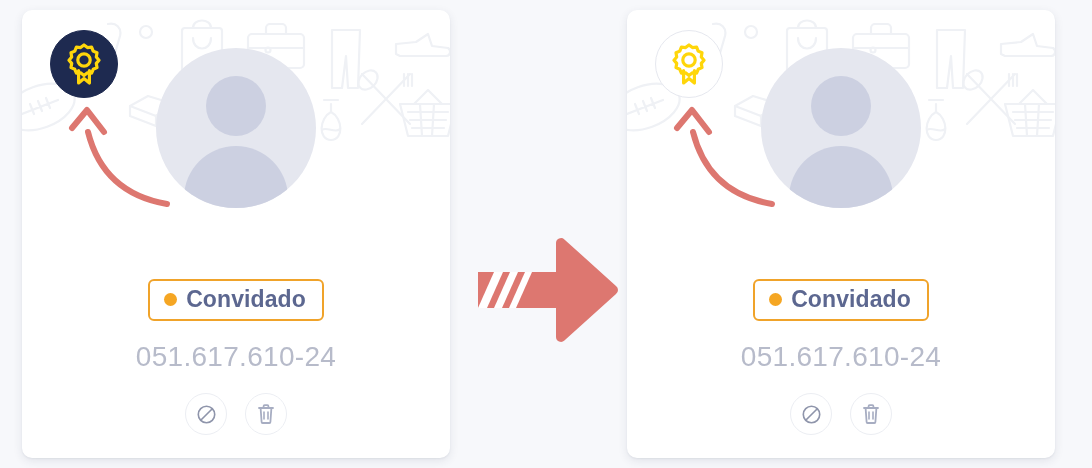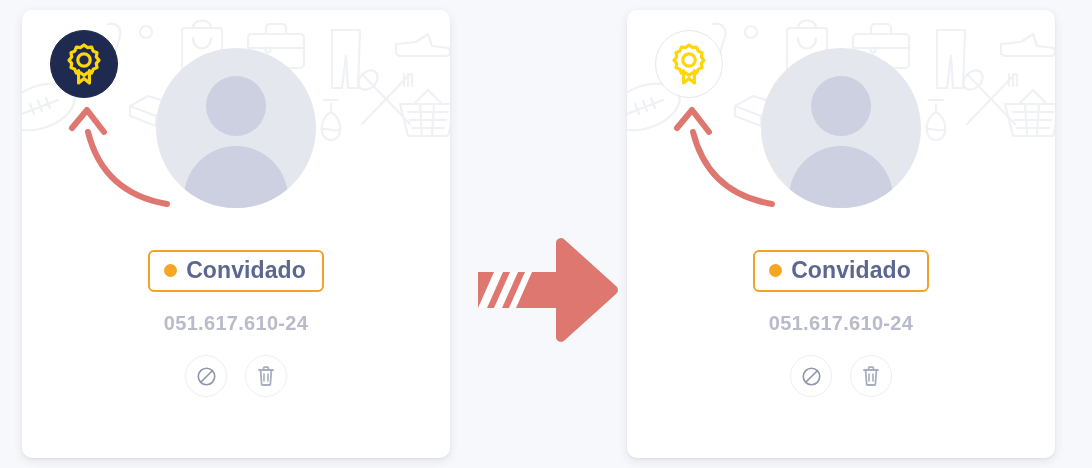--- a/index.html
+++ b/index.html
@@ -129,43 +129,43 @@
   }
 
   .status-pill {
     display: inline-flex;
     align-items: center;
     gap: 9px;
     border: 2px solid #f0a32a;
     border-radius: 6px;
     padding: 7px 16px 8px 14px;
     background: #ffffff;
+    margin-top: 29px;
   }
   .status-dot {
     width: 13px;
     height: 13px;
     border-radius: 50%;
     background: #f5a623;
     flex: 0 0 auto;
   }
   .status-label {
     font-size: 23px;
     font-weight: bold;
     color: #5c6790;
     letter-spacing: 0.1px;
     line-height: 1;
     white-space: nowrap;
   }
 
   .doc-number {
     margin-top: 20px;
-    font-size: 20px;
+    font-size: 28px;
     color: #b7bbca;
     letter-spacing: 0.3px;
-    font-weight: bold;
   }
 
   .actions {
     margin-top: 20px;
     display: flex;
     gap: 18px;
   }
   .action-btn {
     width: 42px;
     height: 42px;

